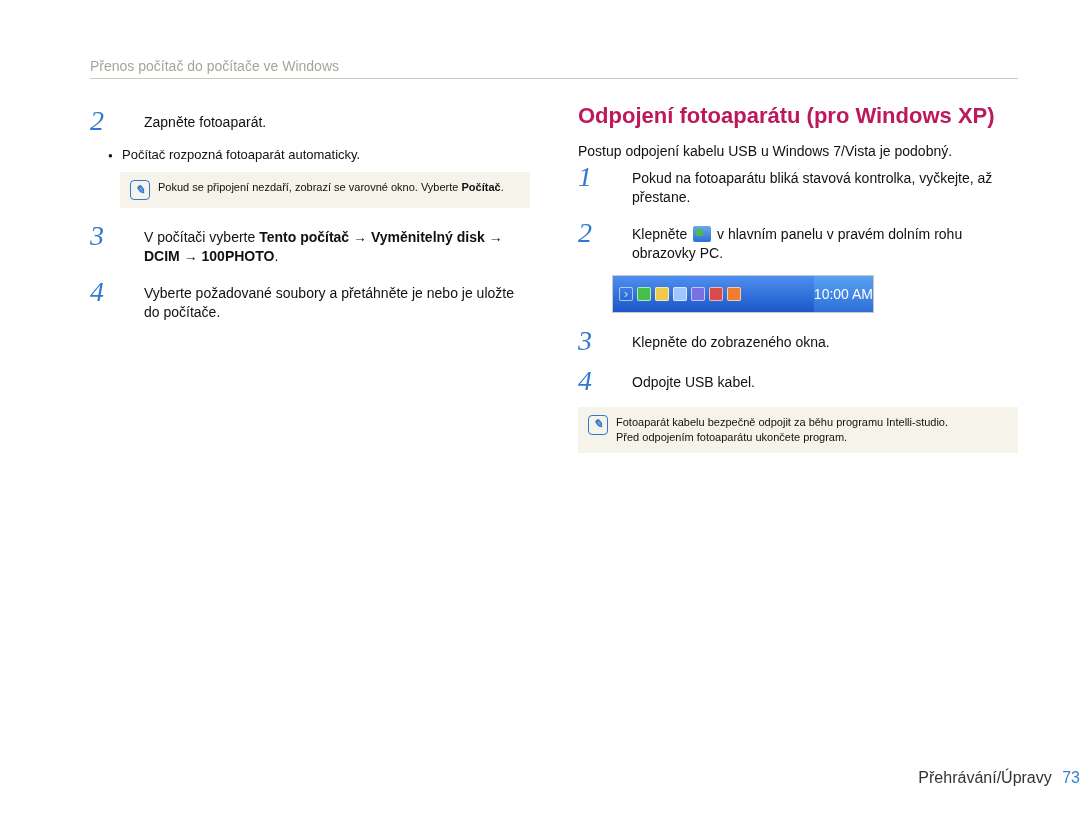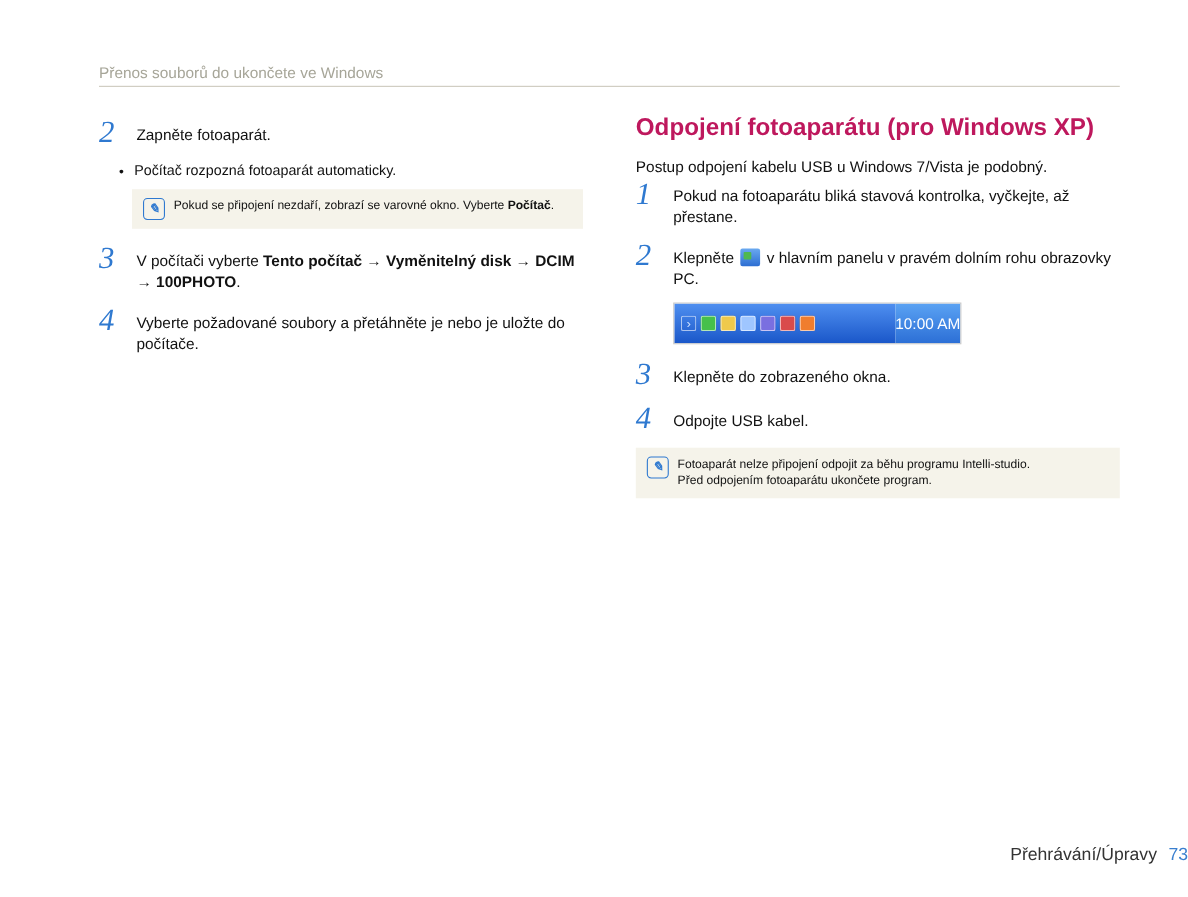--- a/index.html
+++ b/index.html
@@ -45,20 +45,21 @@
     font-style:italic;
     font-family:Georgia,"Times New Roman",serif;
     line-height:1;
     margin-right:12px;
     min-width:22px;
   }
   .step-body{
     font-size:14px;
     padding-top:6px;
     line-height:1.35;
+    margin-left:20px;
   }
   .step-body b{font-weight:700}
   .bullet{
     font-size:13px;
     margin:2px 0 10px 0;
     padding-left:32px;
     position:relative;
   }
   .bullet::before{
     content:"●";
@@ -146,21 +147,21 @@
     text-align:right;
     font-size:16px;
     color:#333;
   }
   .footer .pg{color:#3a7fcf;margin-left:6px}
 </style>
 </head>
 <body>
 
 <div class="page">
-  <div class="header-line">Přenos souborů do ukončete ve Windows</div>
+  <div class="header-line">Přenos počítač do počítače ve Windows</div>
   <hr class="header-rule">
 
   <div class="cols">
 
     <div class="col">
 
       <div class="step">
         <div class="num">2</div>
         <div class="step-body">Zapněte fotoaparát.</div>
       </div>
@@ -224,21 +225,21 @@
       </div>
 
       <div class="step">
         <div class="num">4</div>
         <div class="step-body">Odpojte USB kabel.</div>
       </div>
 
       <div class="notebox notebox-right">
         <div class="note-icon">✎</div>
         <div>
-          <span>Fotoaparát nelze připojení odpojit za běhu programu Intelli-studio.</span><br>
+          <span>Fotoaparát kabelu bezpečně odpojit za běhu programu Intelli-studio.</span><br>
           <span>Před odpojením fotoaparátu ukončete program.</span>
         </div>
       </div>
 
     </div>
   </div>
 </div>
 
 <div class="footer">
   <span>Přehrávání/Úpravy</span>

